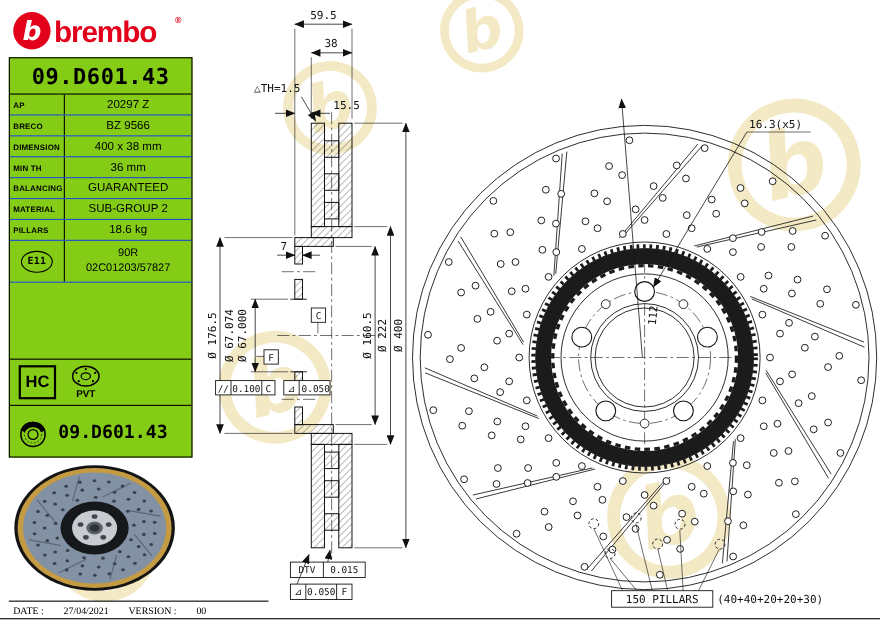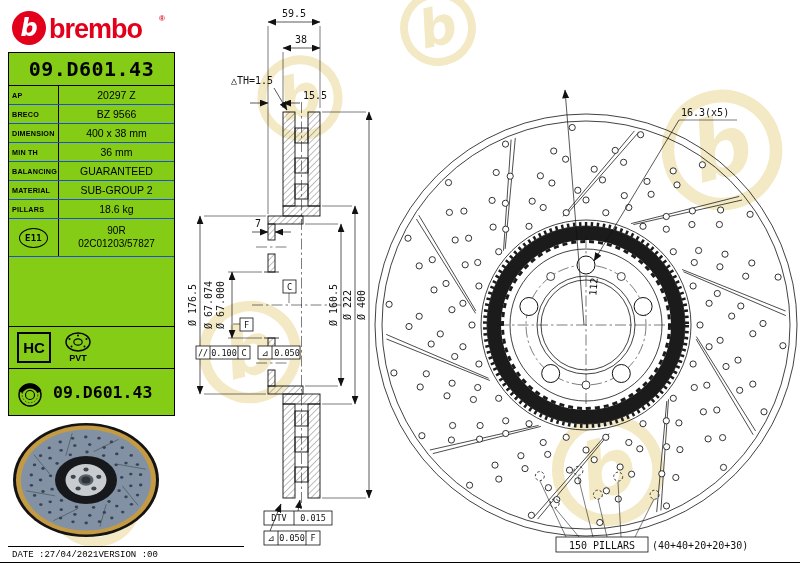--- a/index.html
+++ b/index.html
@@ -41,21 +41,21 @@
   .e-oval{border:1.2px solid #000;border-radius:50%;font-size:9px;padding:4px 5px;font-family:"DejaVu Sans Mono",monospace}
   .e-val{flex-direction:column;justify-content:center;line-height:1.25;font-size:10px}
   .gap-row{height:70px;border-bottom:1px solid #000}
   .badge-row{height:42px;border-bottom:1px solid #000;display:flex;align-items:center;gap:13px;padding-left:8px}
   .hc{width:34px;height:31px;border:2.2px solid #000;display:flex;align-items:center;justify-content:center;font-weight:bold;font-size:15px}
   .pvt{display:flex;flex-direction:column;align-items:center;font-weight:bold;font-size:9px;line-height:1}
   .pn2-row{height:46px;display:flex;align-items:center;gap:8px;padding-left:6px;font-family:"DejaVu Sans Mono",monospace;font-weight:bold;font-size:16.5px}
   .photo{position:absolute;left:10px;top:420px;z-index:2}
   .footer-line{position:absolute;left:8px;top:546px;width:236px;border-top:1px solid #000;z-index:2}
   .page-bottom{position:absolute;left:0;top:562px;width:800px;border-top:1.2px solid #000;z-index:2}
-  .footer-text{position:absolute;left:12px;top:550px;font-family:Liberation Mono, monospace;font-size:9px;display:flex;gap:0;z-index:2}
+  .footer-text{position:absolute;left:12px;top:550px;font-family:Liberation Serif, serif;font-size:9px;display:flex;gap:18px;z-index:2}
 </style>
 </head>
 <body>
 
 <svg id="drawing" width="800" height="566" viewBox="0 0 800 566">
   <defs>
     <pattern id="hatch" width="4.5" height="4.5" patternUnits="userSpaceOnUse" patternTransform="rotate(45)">
       <line x1="0" y1="0" x2="0" y2="4.5" stroke="#444" stroke-width="0.7"></line>
     </pattern>
     <marker id="ah" viewBox="0 0 10 8" refX="9.5" refY="4" markerWidth="9" markerHeight="7" orient="auto-start-reverse" markerUnits="userSpaceOnUse">

